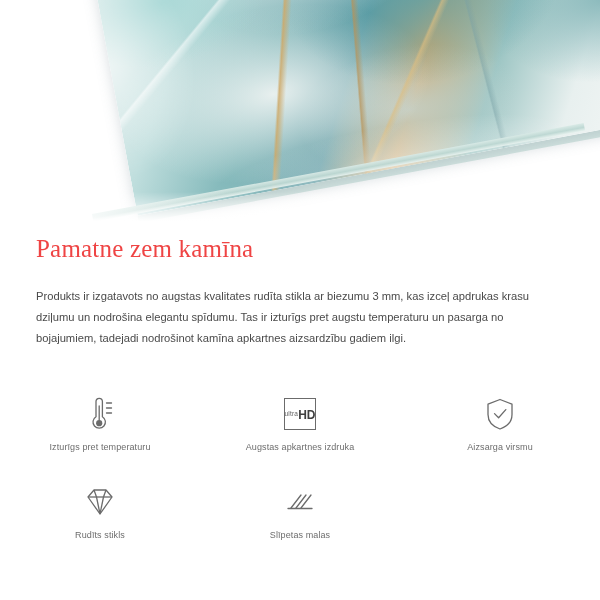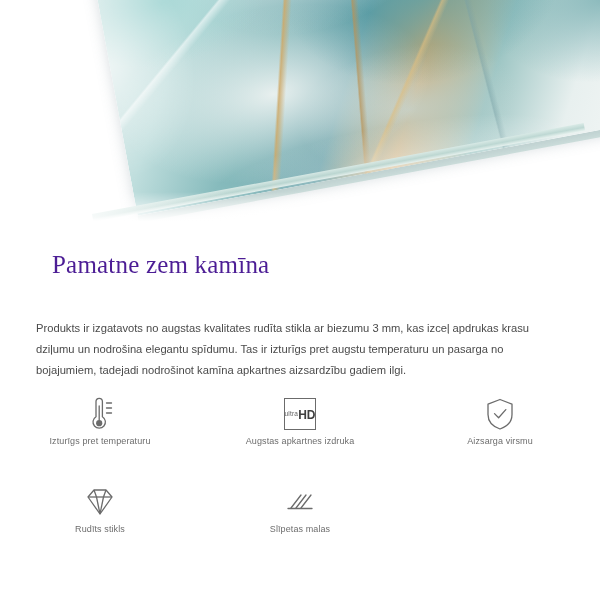--- a/index.html
+++ b/index.html
@@ -134,27 +134,27 @@
   .sparkle.s3 { left: 478px; top: 190px; width: 11px; height: 11px; }
 
   
   .content {
     position: absolute;
     left: 0;
     top: 228px;
     width: 600px;
   }
   .headline {
-    margin: 16px;
+    margin: 0;
     padding: 6px 36px 0 36px;
     font-family: "Liberation Serif", serif;
     font-weight: 400;
     font-size: 25px;
     line-height: 30px;
-    color: #4c1d95;
+    color: #ef4444;
     letter-spacing: 0.2px;
   }
   .headline .line2 { display: block; }
   .body-copy {
     margin: 0;
     padding: 22px 36px 0 36px;
     font-size: 11.2px;
     line-height: 21px;
     color: #4a4a4a;
     max-width: 540px;
@@ -177,21 +177,21 @@
     align-items: center;
     justify-content: flex-start;
   }
   .feature .icon-wrap {
     height: 44px;
     display: flex;
     align-items: center;
     justify-content: center;
   }
   .feature .caption {
-    margin-top: 0;
+    margin-top: 6px;
     font-size: 9px;
     color: #6d6d6d;
     text-align: left;
     letter-spacing: 0.1px;
   }
   .ultrahd-box {
     width: 30px;
     height: 30px;
     border: 1.4px solid #6b6b6b;
     display: flex;

